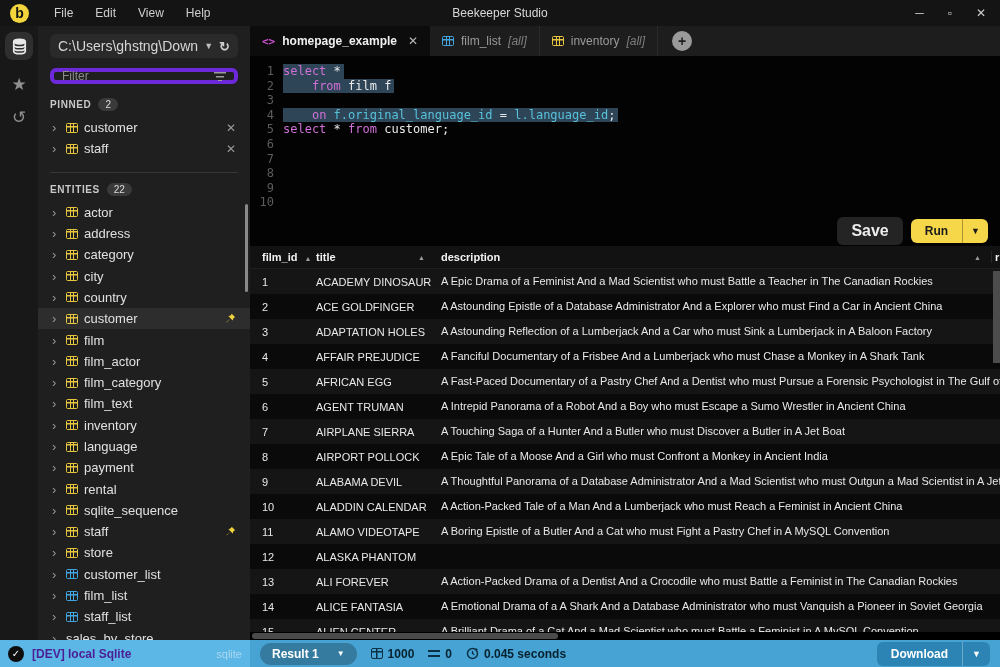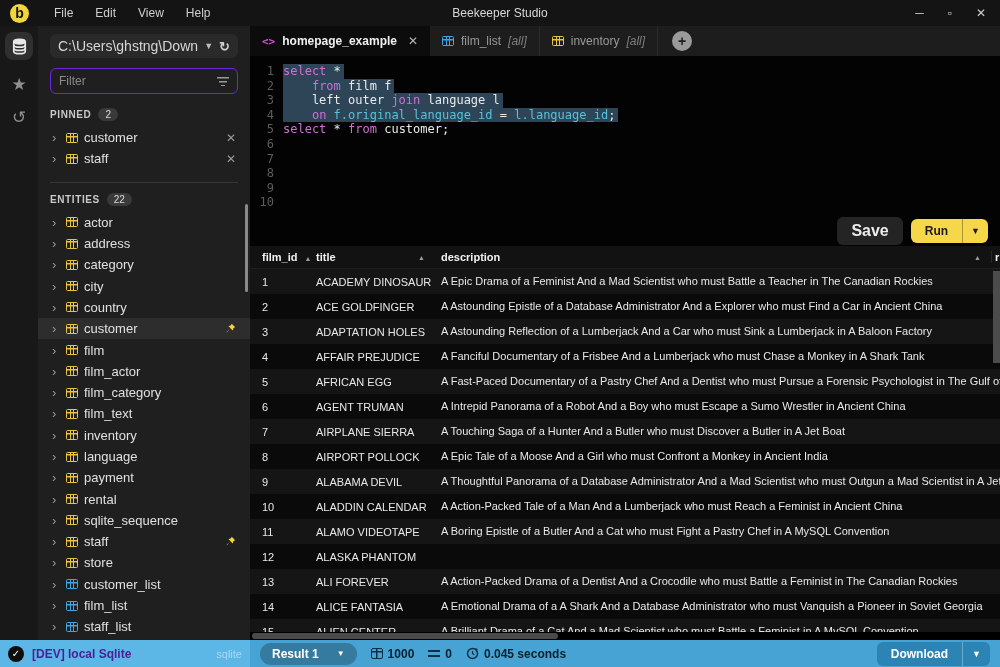--- a/index.html
+++ b/index.html
@@ -29,21 +29,21 @@
   .rail-ic { color:#8f8f8f; font-size:17px; line-height:1; }
 
   .sidebar { width:212px; background:#1f1f1f; position:relative; padding:8px 12px 0 12px;
     overflow:hidden; }
   .conn { background:#2a2a2a; border-radius:6px; height:24px; display:flex;
     align-items:center; padding:0 8px; gap:6px; margin-bottom:10px; }
   .conn-text { color:#d6d6d6; font-size:14px; white-space:nowrap; overflow:hidden;
     flex:1; }
   .conn-caret { color:#bdbdbd; font-size:9px; }
   .conn-refresh { color:#cfcfcf; font-size:13px; font-weight:700; }
-  .filter-box { border:1px solid #6d28d9; border-radius:6px; height:26px; display:flex;
+  .filter-box { border:4px solid #6d28d9; border-radius:6px; height:16px; display:flex;
     align-items:center; padding:0 8px; margin-bottom:14px; background:transparent; }
   .filter-box input { background:transparent; border:none; outline:none; color:#d0d0d0;
     font-size:12px; flex:1; width:100%; font-family:"Liberation Sans",sans-serif; }
   .filter-box input::placeholder { color:#8a8a8a; }
   .funnel { width:12px; height:9px; background:
       linear-gradient(#9a9a9a,#9a9a9a) 50% 0/12px 1.5px no-repeat,
       linear-gradient(#9a9a9a,#9a9a9a) 50% 4px/8px 1.5px no-repeat,
       linear-gradient(#9a9a9a,#9a9a9a) 50% 8px/4px 1.5px no-repeat; }
 
   .sect-head { display:flex; align-items:center; gap:7px; margin:8px 0 6px 0; }
@@ -358,21 +358,21 @@
         <span>inventory</span>
         <span class="tab-suffix">[all]</span>
       </div>
       <span class="tab-plus">+</span>
     </div>
 
     <div class="editor">
       <div>
           <div class="cm-line"><span class="gutter">1</span><span class="code sel"><span class="kw">select</span><span class="pl"> *</span></span></div>
           <div class="cm-line"><span class="gutter">2</span><span class="code sel"><span class="pl">    </span><span class="kw">from</span><span class="pl"> film f</span></span></div>
-          <div class="cm-line"><span class="gutter">3</span><span class="code sel"><span class="pl">    left outer </span><span class="kw">join</span><span class="pl"> language l</span></span></div>
+          <div class="cm-line"><span class="gutter">3</span></div>
           <div class="cm-line"><span class="gutter">4</span><span class="code sel"><span class="pl">    </span><span class="kw">on</span><span class="pl"> </span><span class="fd">f.original_language_id</span><span class="pl"> = </span><span class="fd">l.language_id</span><span class="pl">;</span></span></div>
           <div class="cm-line"><span class="gutter">5</span><span class="code"><span class="kw">select</span><span class="pl"> * </span><span class="kw">from</span><span class="pl"> customer;</span></span></div>
           <div class="cm-line"><span class="gutter">6</span><span class="code"></span></div>
           <div class="cm-line"><span class="gutter">7</span><span class="code"></span></div>
           <div class="cm-line"><span class="gutter">8</span><span class="code"></span></div>
           <div class="cm-line"><span class="gutter">9</span><span class="code"></span></div>
           <div class="cm-line"><span class="gutter">10</span><span class="code"></span></div>
         </div>
     </div>
 

